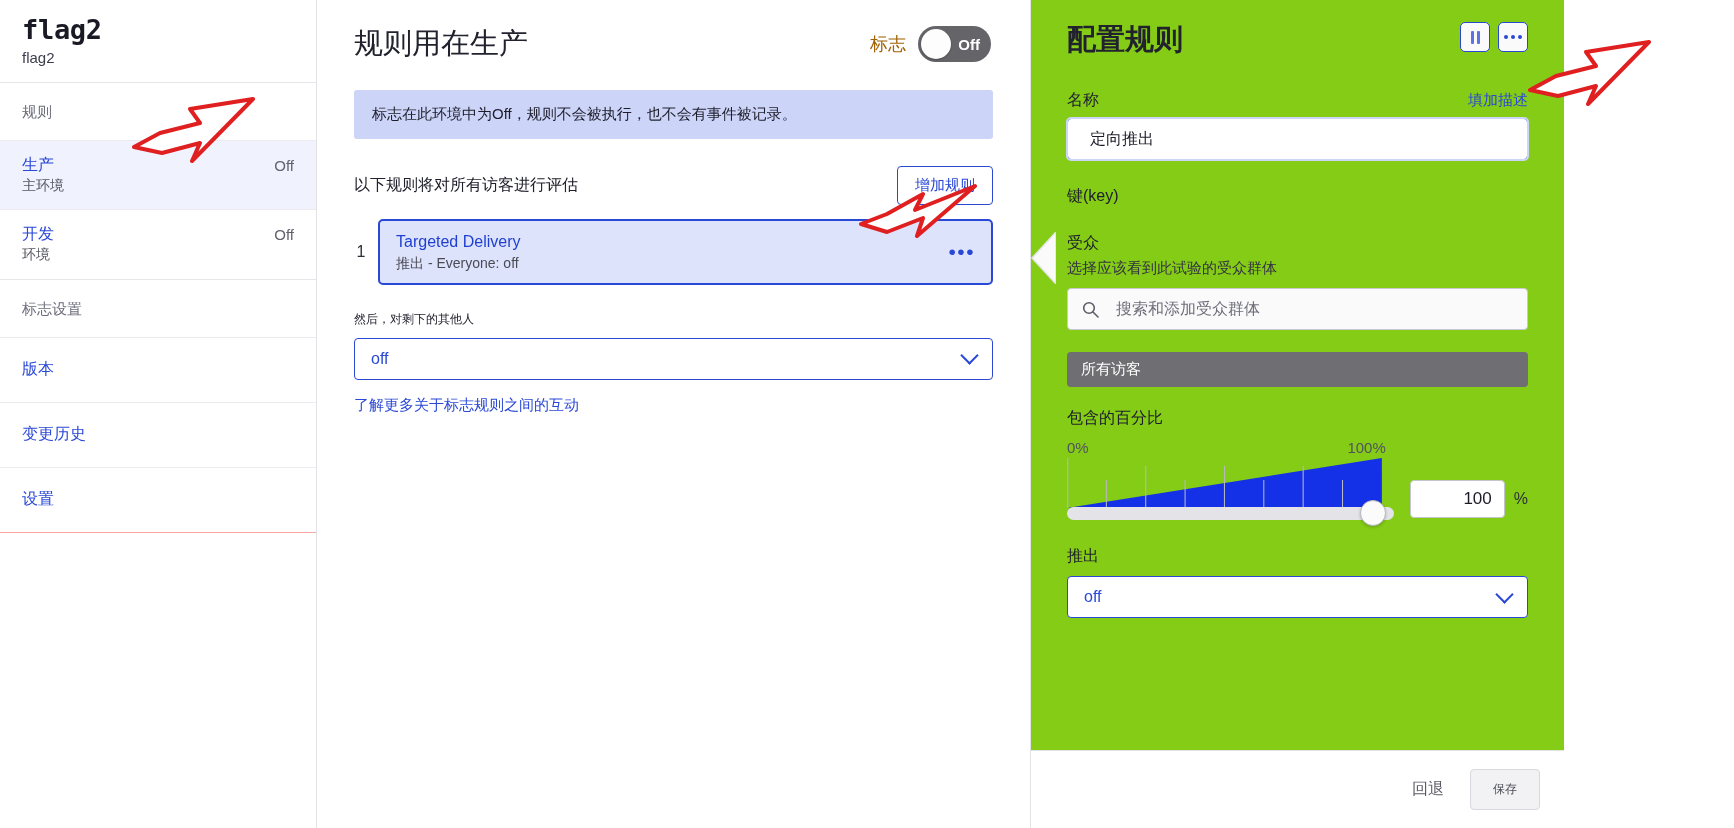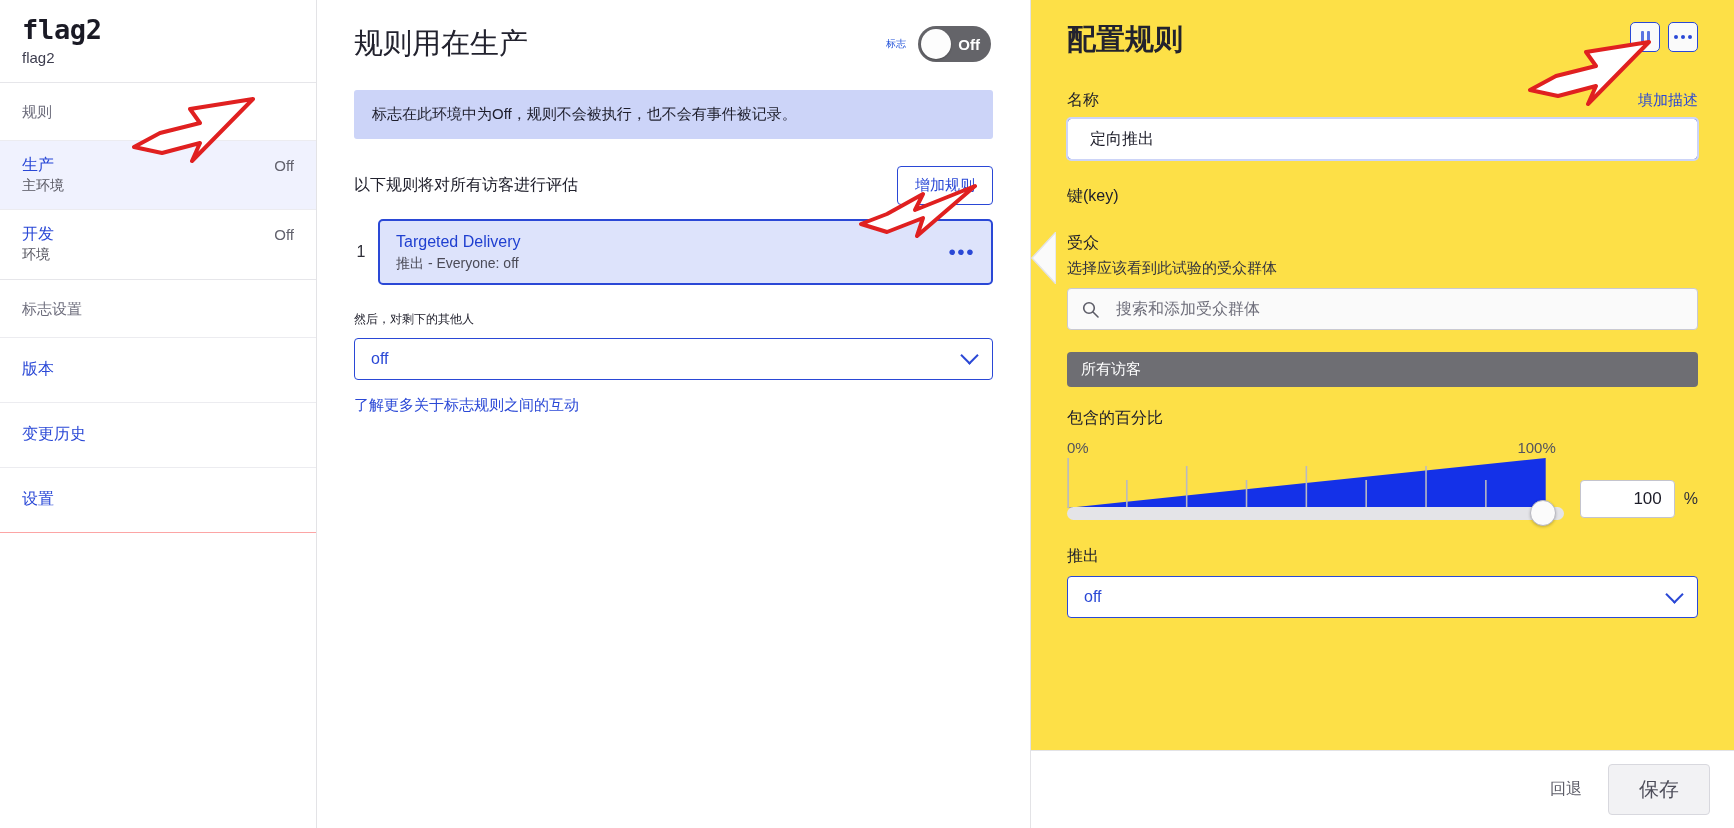--- a/index.html
+++ b/index.html
@@ -2,21 +2,21 @@
 <html><head>
 <meta charset="utf-8">
 <style>
   * { box-sizing: border-box; margin: 0; padding: 0; }
   html, body {
     width: 1734px; height: 828px;
     font-family: "Liberation Sans", "DejaVu Sans", sans-serif;
     background: #ffffff;
     overflow: hidden;
   }
-  .app { display: flex; width: 1734px; height: 828px; position: relative; }
+  .app { display: flex; width: 1564px; height: 828px; position: relative; }
 
   
   .sidebar {
     width: 317px; height: 828px;
     background: #ffffff;
     border-right: 1px solid #e3e3e6;
     flex: 0 0 317px;
   }
   .flag-head { padding: 14px 22px 16px 22px; }
   .flag-title {
@@ -56,21 +56,21 @@
     background: #ffffff;
     border-right: 1px solid #e3e3e6;
     padding: 20px 37px 0 37px;
   }
   .mid-header {
     display: flex; align-items: center; justify-content: space-between;
     padding-right: 2px; margin-bottom: 22px; height: 48px;
   }
   .mid-title { font-size: 29px; color: #22222e; font-weight: 400; letter-spacing: 0px; }
   .toggle-wrap { display: flex; align-items: center; gap: 12px; }
-  .toggle-label { font-size: 10px; color: #1d4ed8; }
+  .toggle-label { font-size: 18px; color: #a16207; }
   .toggle {
     width: 73px; height: 36px; border-radius: 18px;
     background: #646469; position: relative; cursor: pointer;
     display: flex; align-items: center;
   }
   .toggle-knob {
     width: 30px; height: 30px; border-radius: 50%;
     background: #fdfdfd; position: absolute; left: 3px;
     box-shadow: 0 1px 2px rgba(0,0,0,.25);
   }
@@ -121,21 +121,21 @@
           border-bottom: 2px solid #2a48d6; transform: rotate(45deg);
           margin-top: -6px; }
   .learn-link {
     font-size: 15px; color: #2a48d6; margin-top: 16px;
     display: inline-block; cursor: pointer;
   }
 
   
   .right {
     flex: 1; height: 828px; position: relative;
-    background: #fde047;
+    background: #84cc16;
     display: flex; flex-direction: column;
   }
   .right-body { padding: 20px 36px 0 36px; flex: 1; overflow: hidden; }
   .right-head {
     display: flex; align-items: flex-start; justify-content: space-between;
     height: 48px; margin-bottom: 22px;
   }
   .right-title { font-size: 29px; color: #22222e; }
   .icon-btns { display: flex; gap: 8px; padding-top: 2px; }
   .icon-btn {
@@ -205,22 +205,22 @@
     height: 78px; border-top: 1px solid #e3e3e6;
     background: #ffffff; display: flex; align-items: center;
     justify-content: flex-end; gap: 10px; padding: 0 24px 0 0;
   }
   .btn-text {
     background: none; border: none; font-size: 16px;
     color: #5c5c67; padding: 10px 16px; cursor: pointer; font-family: inherit;
   }
   .btn-save {
     background: #f2f2f4; border: 1px solid #d8d8de;
-    border-radius: 4px; font-size: 20px; color: #4d4d59;
-    padding: 11px 30px; cursor: pointer; font-family: inherit;
+    border-radius: 4px; font-size: 12px; color: #4d4d59;
+    padding: 11px 22px; cursor: pointer; font-family: inherit;
   }
 
   
   .notch {
     position: absolute; left: -1px; top: 232px;
     width: 26px; height: 52px; overflow: hidden; pointer-events: none;
   }
   .notch svg { display: block; }
 
   

